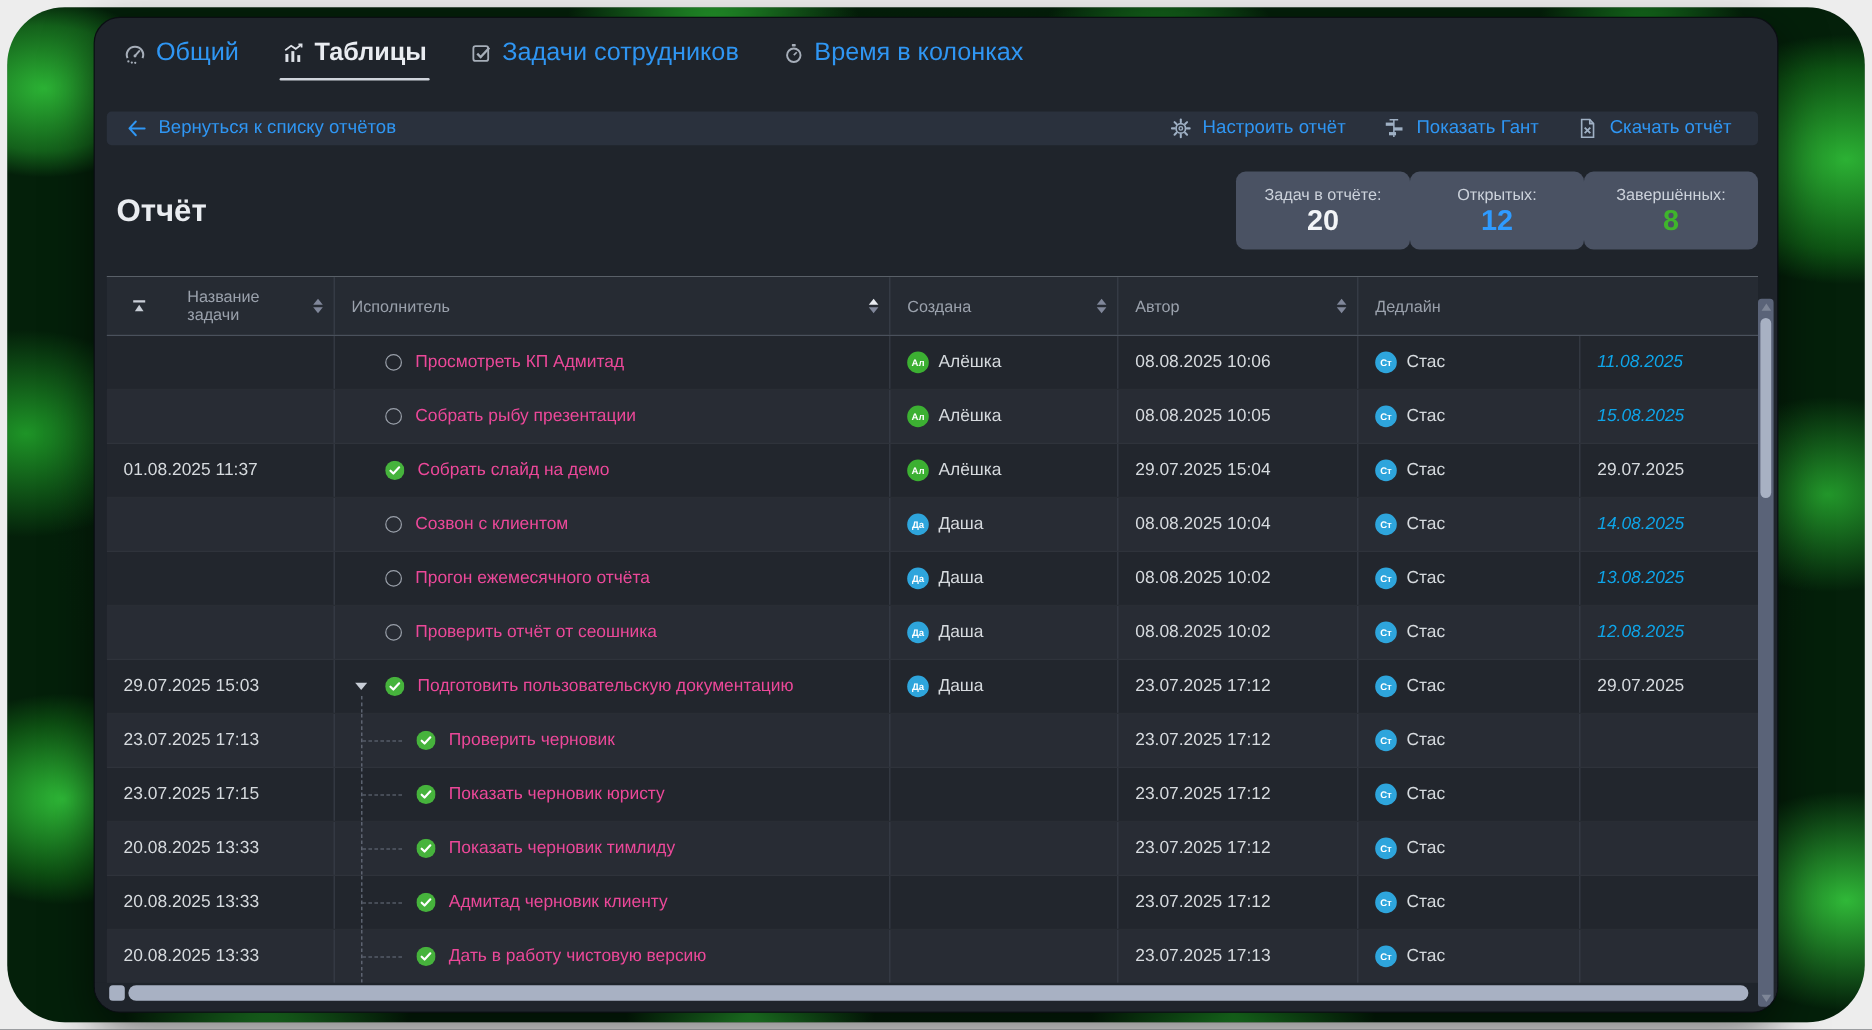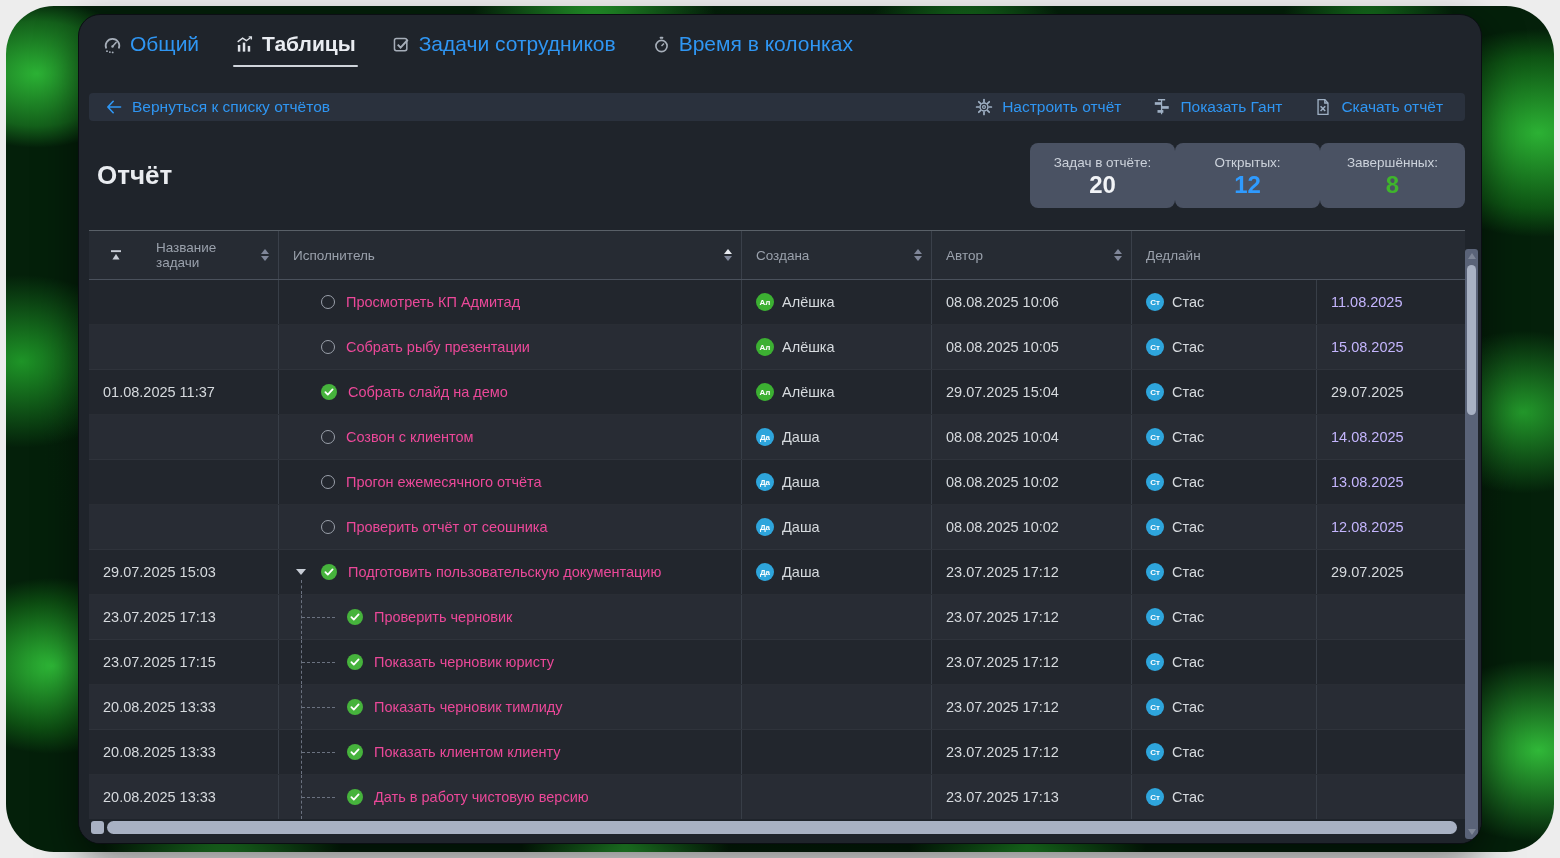--- a/index.html
+++ b/index.html
@@ -85,21 +85,21 @@
     border-left:5px solid transparent; border-right:5px solid transparent; border-top:6px solid #c8cdd6; }
   .vline{ position:absolute; left:22px; top:0; bottom:0; width:0; border-left:1px dashed #6b7280; }
   .vline.half{ top:30px; }
   .hline{ position:absolute; left:23px; top:50%; width:33px; height:0; border-top:1px dashed #6b7280; }
   .status{ flex:0 0 auto; margin-right:11px; width:16px; height:16px; border-radius:50%; display:inline-flex; align-items:center; justify-content:center; }
   .status.open{ width:14px; height:14px; border:1.6px solid #9aa0aa; background:transparent; }
   .status.done svg{ width:16px; height:16px; display:block; }
   .avatar{ flex:0 0 auto; width:18px; height:18px; border-radius:50%; margin-right:8px;
     display:inline-flex; align-items:center; justify-content:center;
     color:#fff; font-size:8px; font-weight:bold; }
-  .cell.overdue{ color:#c4b5fd; }
+  .cell.overdue{ color:#0ea5e9;font-style:italic; }
   
   .vscroll{ position:absolute; right:3px; top:234px; width:13px; height:590px; background:#5a6378; border-radius:3px;
     display:flex; flex-direction:column; align-items:center; }
   .vs-arrow{ width:0; height:0; margin:4px 0; border-left:4px solid transparent; border-right:4px solid transparent; }
   .vs-arrow.up{ border-bottom:6px solid #7e8697; }
   .vs-arrow.down{ border-top:6px solid #7e8697; margin-top:auto; }
   .vs-thumbzone{ position:absolute; top:16px; bottom:16px; left:2px; right:2px; }
   .vs-thumb{ position:absolute; top:0; left:0; right:0; height:150px; background:#a8b1c3; border-radius:5px; }
   .vs-corner{ position:absolute; right:3px; top:828px; width:13px; height:14px; display:flex; align-items:center; justify-content:center; }
   .bottom-strip{ position:absolute; left:0; right:0; bottom:0; height:24px; background:#1f242b; }
@@ -470,21 +470,21 @@
           <div class="cell">20.08.2025 13:33</div>
           <div class="cell c-name sub">
             <div class="vline"></div>
             <div class="hline"></div>
             <span class="status done">
               <svg viewBox="0 0 16 16">
                 <circle cx="8" cy="8" r="8" fill="#46b33c"></circle>
                 <path d="M4.4 8.2 l2.4 2.4 L11.6 5.4" fill="none" stroke="#fff" stroke-width="1.8" stroke-linecap="round" stroke-linejoin="round"></path>
               </svg>
             </span>
-            <span>Показать клиентом клиенту</span>
+            <span>Адмитад черновик клиенту</span>
           </div>
           <div class="cell"></div>
           <div class="cell">23.07.2025 17:12</div>
           <div class="cell">
             <span class="avatar" style="background: rgb(46, 165, 220);">Ст</span>
             <span>Стас</span>
           </div>
           <div class="cell"></div>
         </div>
         <div class="tgrid trow even">

